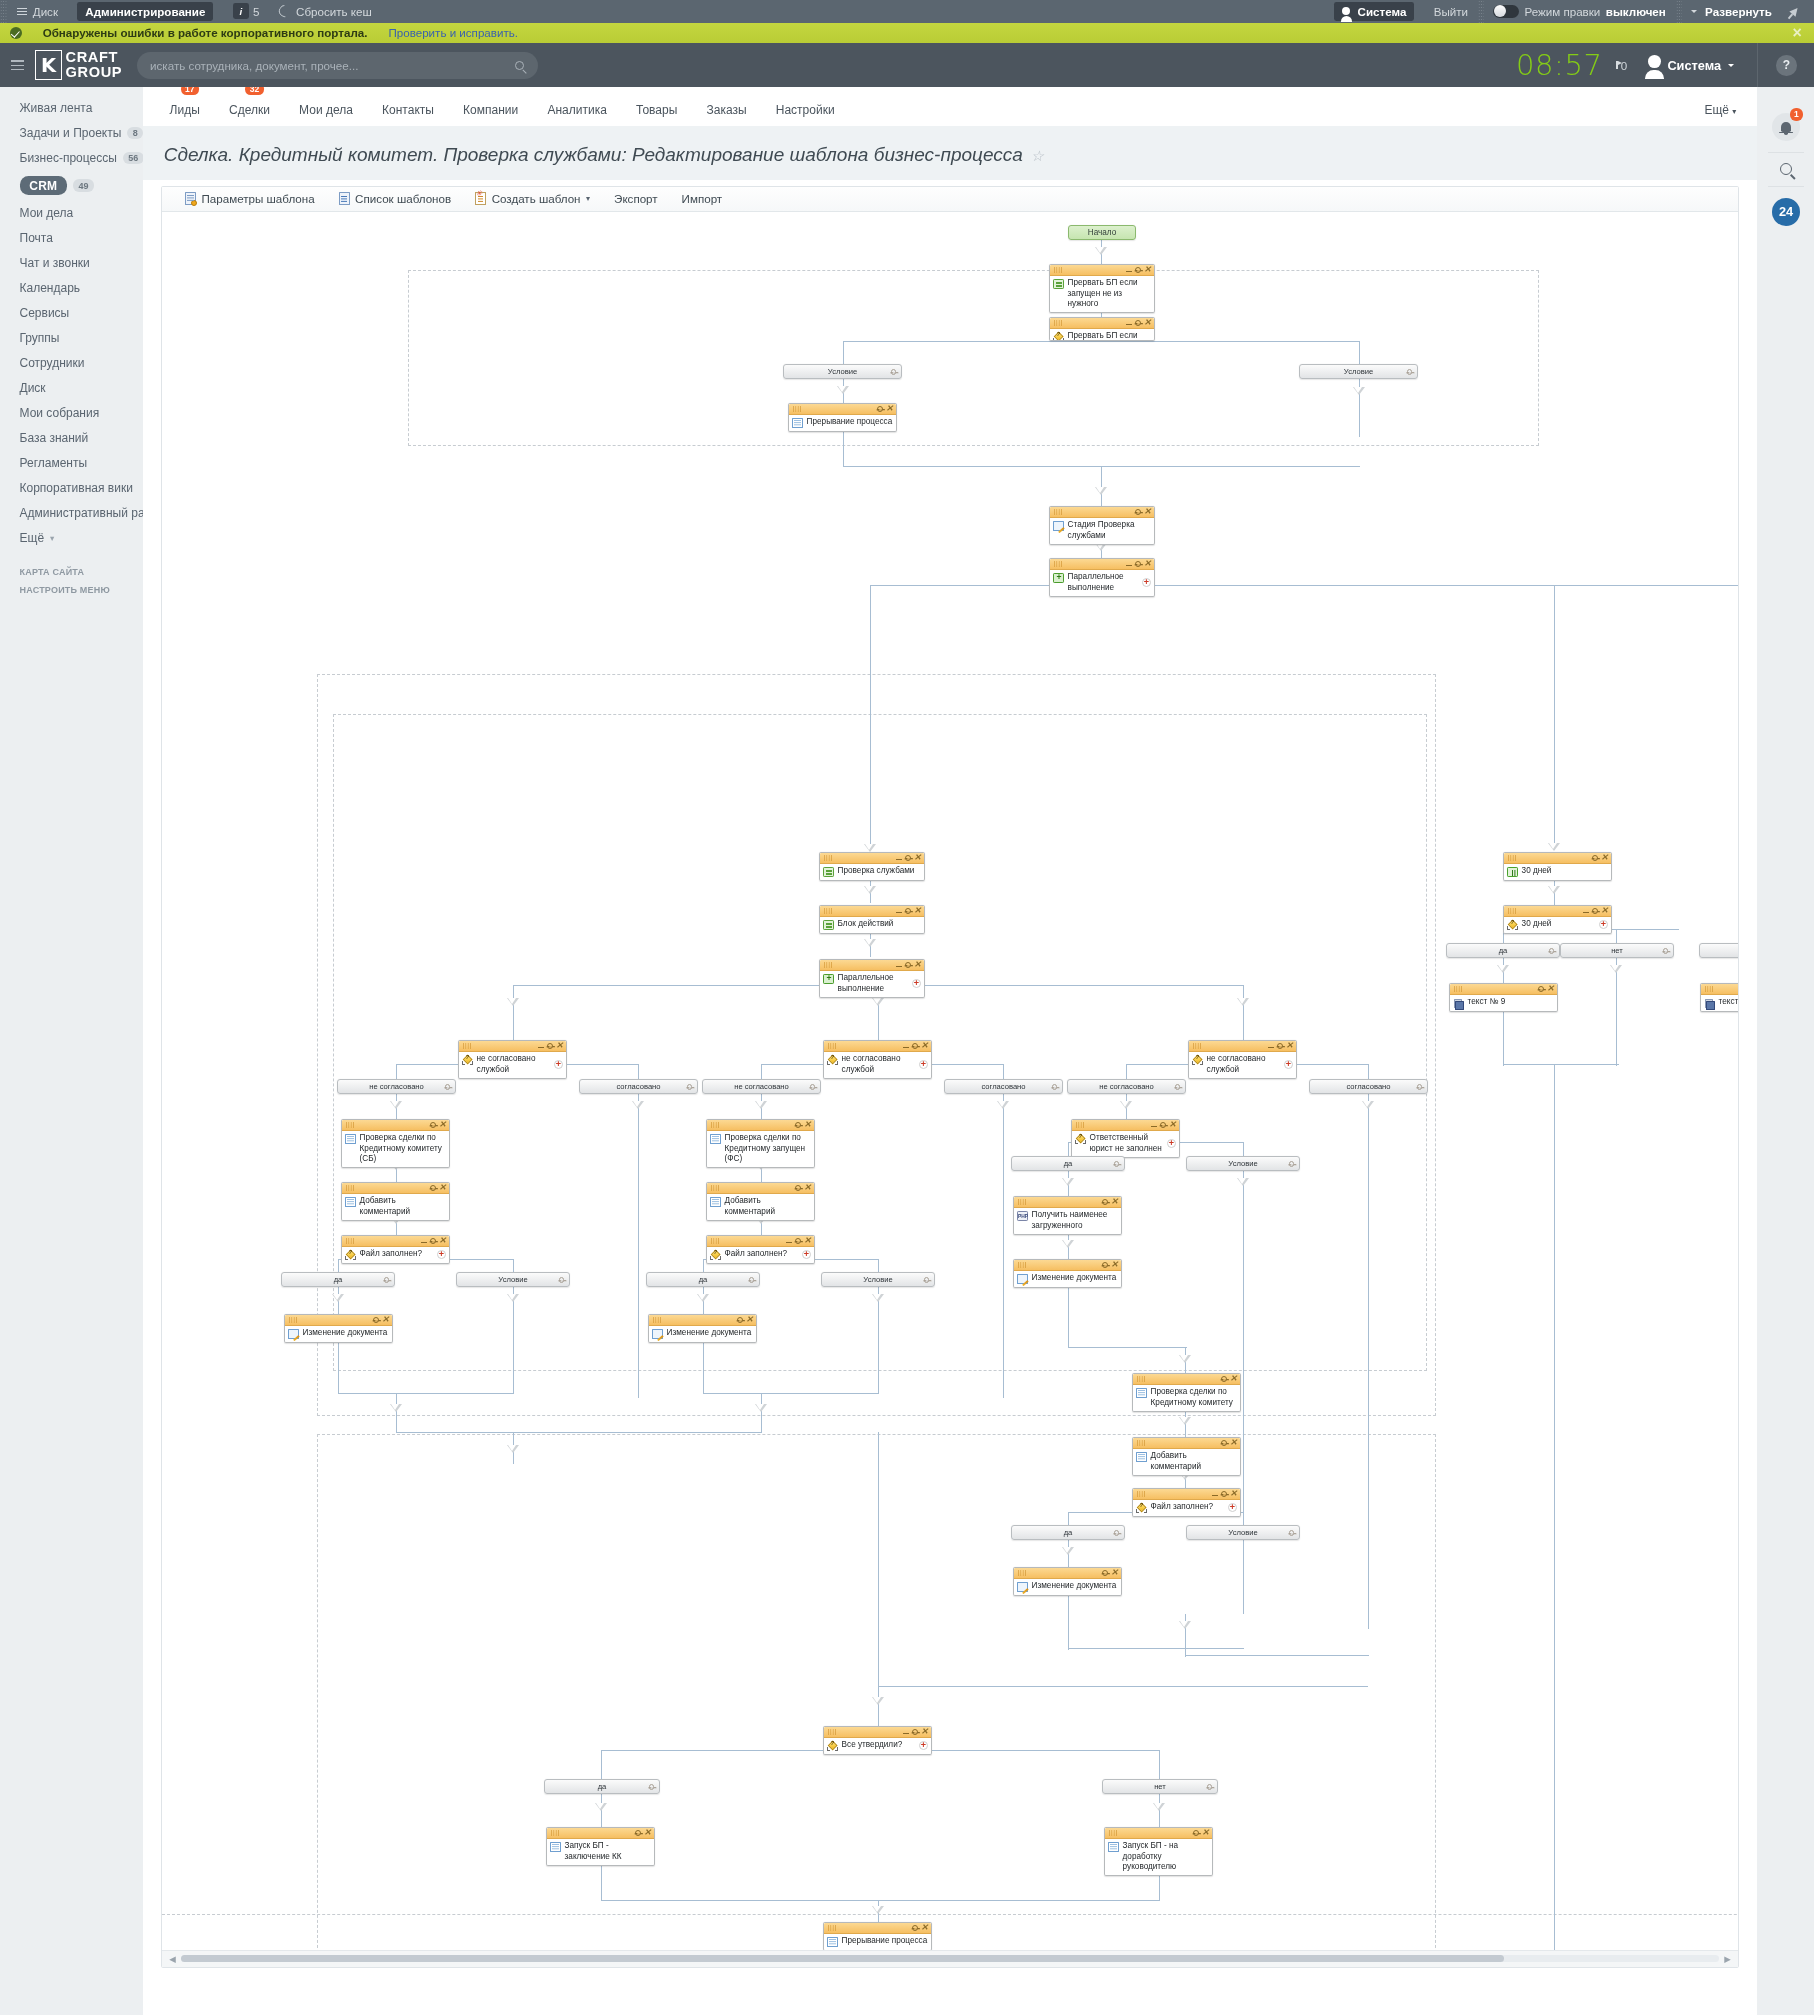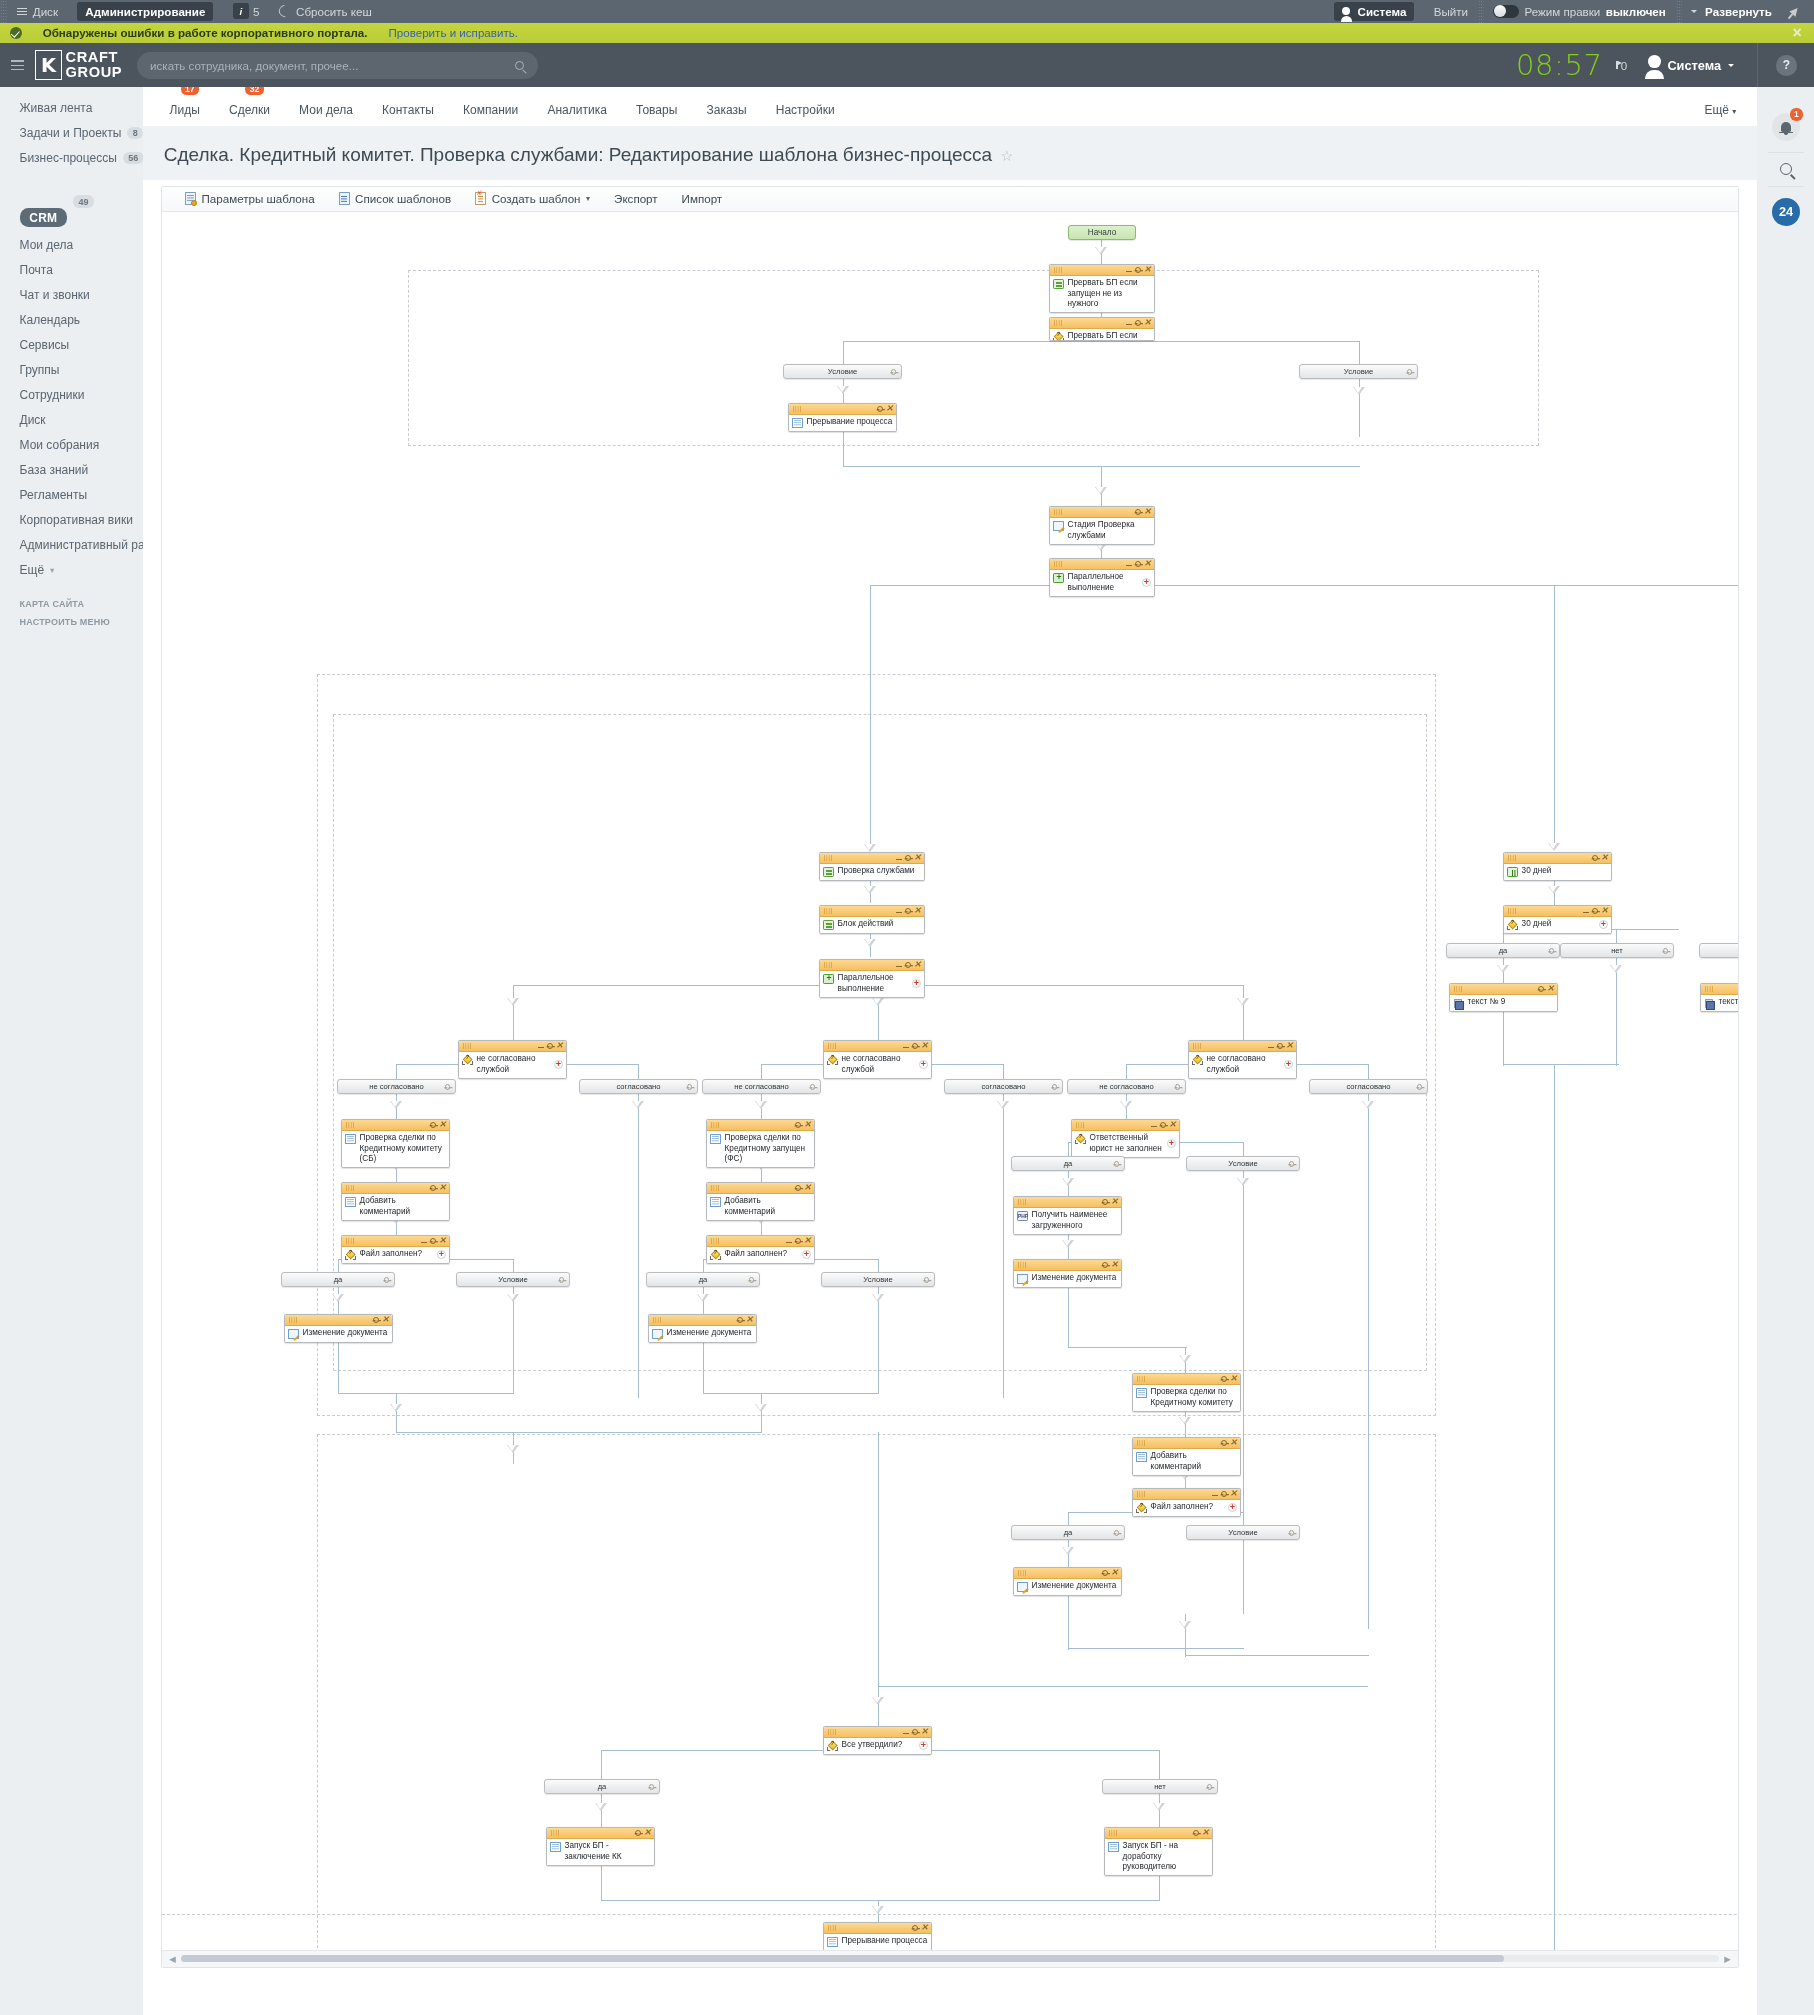--- a/index.html
+++ b/index.html
@@ -180,21 +180,21 @@
   #sidebar {
     width: 143px; background: #eceff1; flex: none;
     padding-top: 8.5px; font-size: 12px;
   }
   .sb-item {
     display: flex; align-items: center; gap: 6px;
     padding: 5.5px 0 5.5px 19.5px; color: #5a6570; white-space: nowrap;
   }
   .sb-item.active .sb-pill {
     background: #5d6b77; color: #fff; border-radius: 8.5px;
-    padding: 2.4px 9.7px; font-weight: bold; letter-spacing: 0.3px; margin-top: 32px;
+    padding: 2.4px 9.7px; font-weight: bold; letter-spacing: 0.3px;
   }
   .sb-badge {
     background: #d8dde1; color: #6d7881; border-radius: 6px;
     padding: 1.2px 5.5px; font-size: 9px; font-weight: bold;
   }
   .sb-more-caret { color:#9aa4ad; font-size:8.5px; }
   .sb-sub { margin-top: 13.4px; }
   .sb-sub .sb-item { font-size: 9px; font-weight: bold; color: #8f99a2; letter-spacing:0.2px; padding-top:3.6px;padding-bottom:3.6px;}
 
   
@@ -208,21 +208,21 @@
     white-space: nowrap;
   }
   .crm-tab-badge {
     position: absolute; top: -20.7px; left: 50%; transform: translateX(-22%);
     background: #f1602f; color: #fff; font-size: 8.5px; font-weight: bold;
     border-radius: 5.5px; padding: 1.2px 4.3px; min-width: 16px; text-align: center;
   }
   .crm-more { margin-left: auto; padding: 0 20.7px 9px 0; color: #4a545d; font-size: 12px;}
 
   #title-area { background:#eef2f4; padding: 18px 0 13.4px 20.7px; }
-  #page-title { font-size: 19px; color: #3f4a52; font-weight: normal; display:flex; align-items:center; gap:8px;}
+  #page-title { font-size: 19px; color: #3f4a52; font-weight: normal; display:flex; align-items:center; gap:8px;font-style:italic;}
   .star { color: #b6bec5; font-size: 14.6px; }
 
   #panel {
     margin: 6px 18px 0 18px; background: #fff;
     border: 0.6px solid #dfe4e8; border-radius: 1.8px;
     height: 1782px; position: relative; overflow: hidden;
   }
   #toolbar {
     height: 25.5px; border-bottom: 0.6px solid #e2e7ea;
     background: linear-gradient(#fefefe,#f6f8f9);

